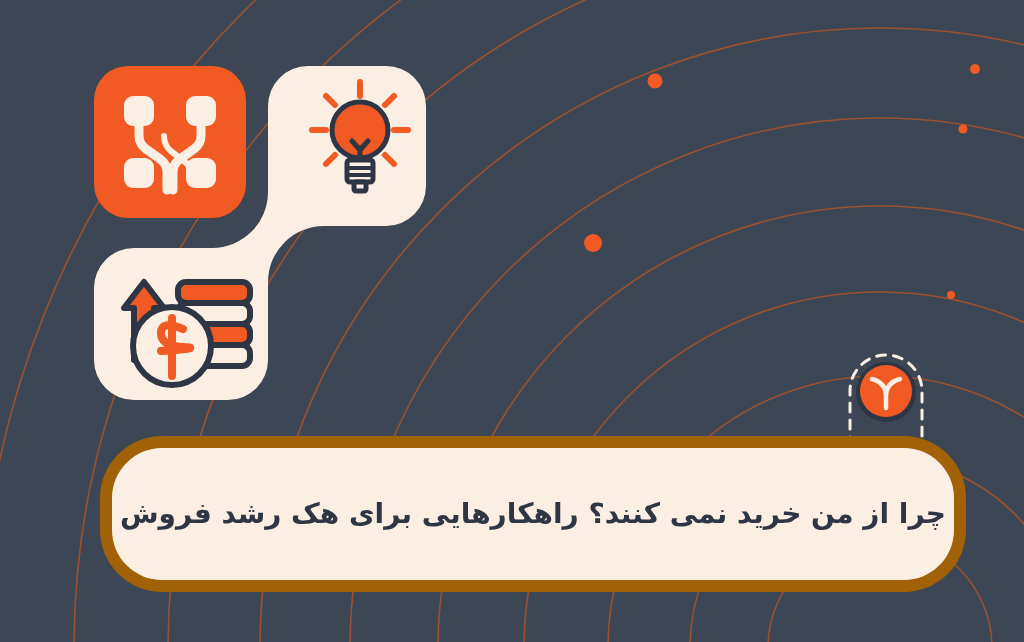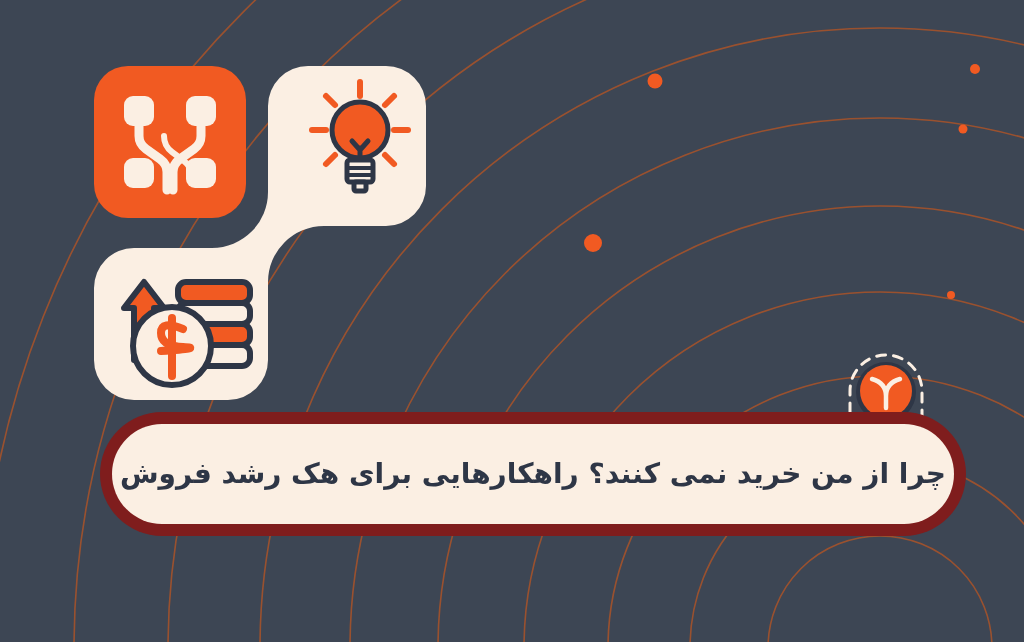--- a/index.html
+++ b/index.html
@@ -12,22 +12,22 @@
   #stage{position:relative;width:1024px;height:642px;overflow:hidden;background:#3d4654;}
 
   
   .rings{position:absolute;inset:0;width:1024px;height:642px;pointer-events:none;}
 
   
   .blob{position:absolute;left:86px;top:58px;width:340px;height:350px;}
 
   
   .pill{
-    position:absolute;left:100px;top:412px;width:866px;height:124px;
-    background:#7f1d1d;border-radius:62px;
+    position:absolute;left:100px;top:436px;width:866px;height:156px;
+    background:#a16207;border-radius:62px;
     box-sizing:border-box;padding:12px;
   }
   .pill-inner{
     width:100%;height:100%;background:#fbefe3;border-radius:50px;
     display:flex;align-items:center;justify-content:center;
     box-sizing:border-box;padding:0 34px;
   }
   .pill-text{
     direction:rtl;unicode-bidi:isolate;
     color:#2e3646;font-size:33px;font-weight:700;

